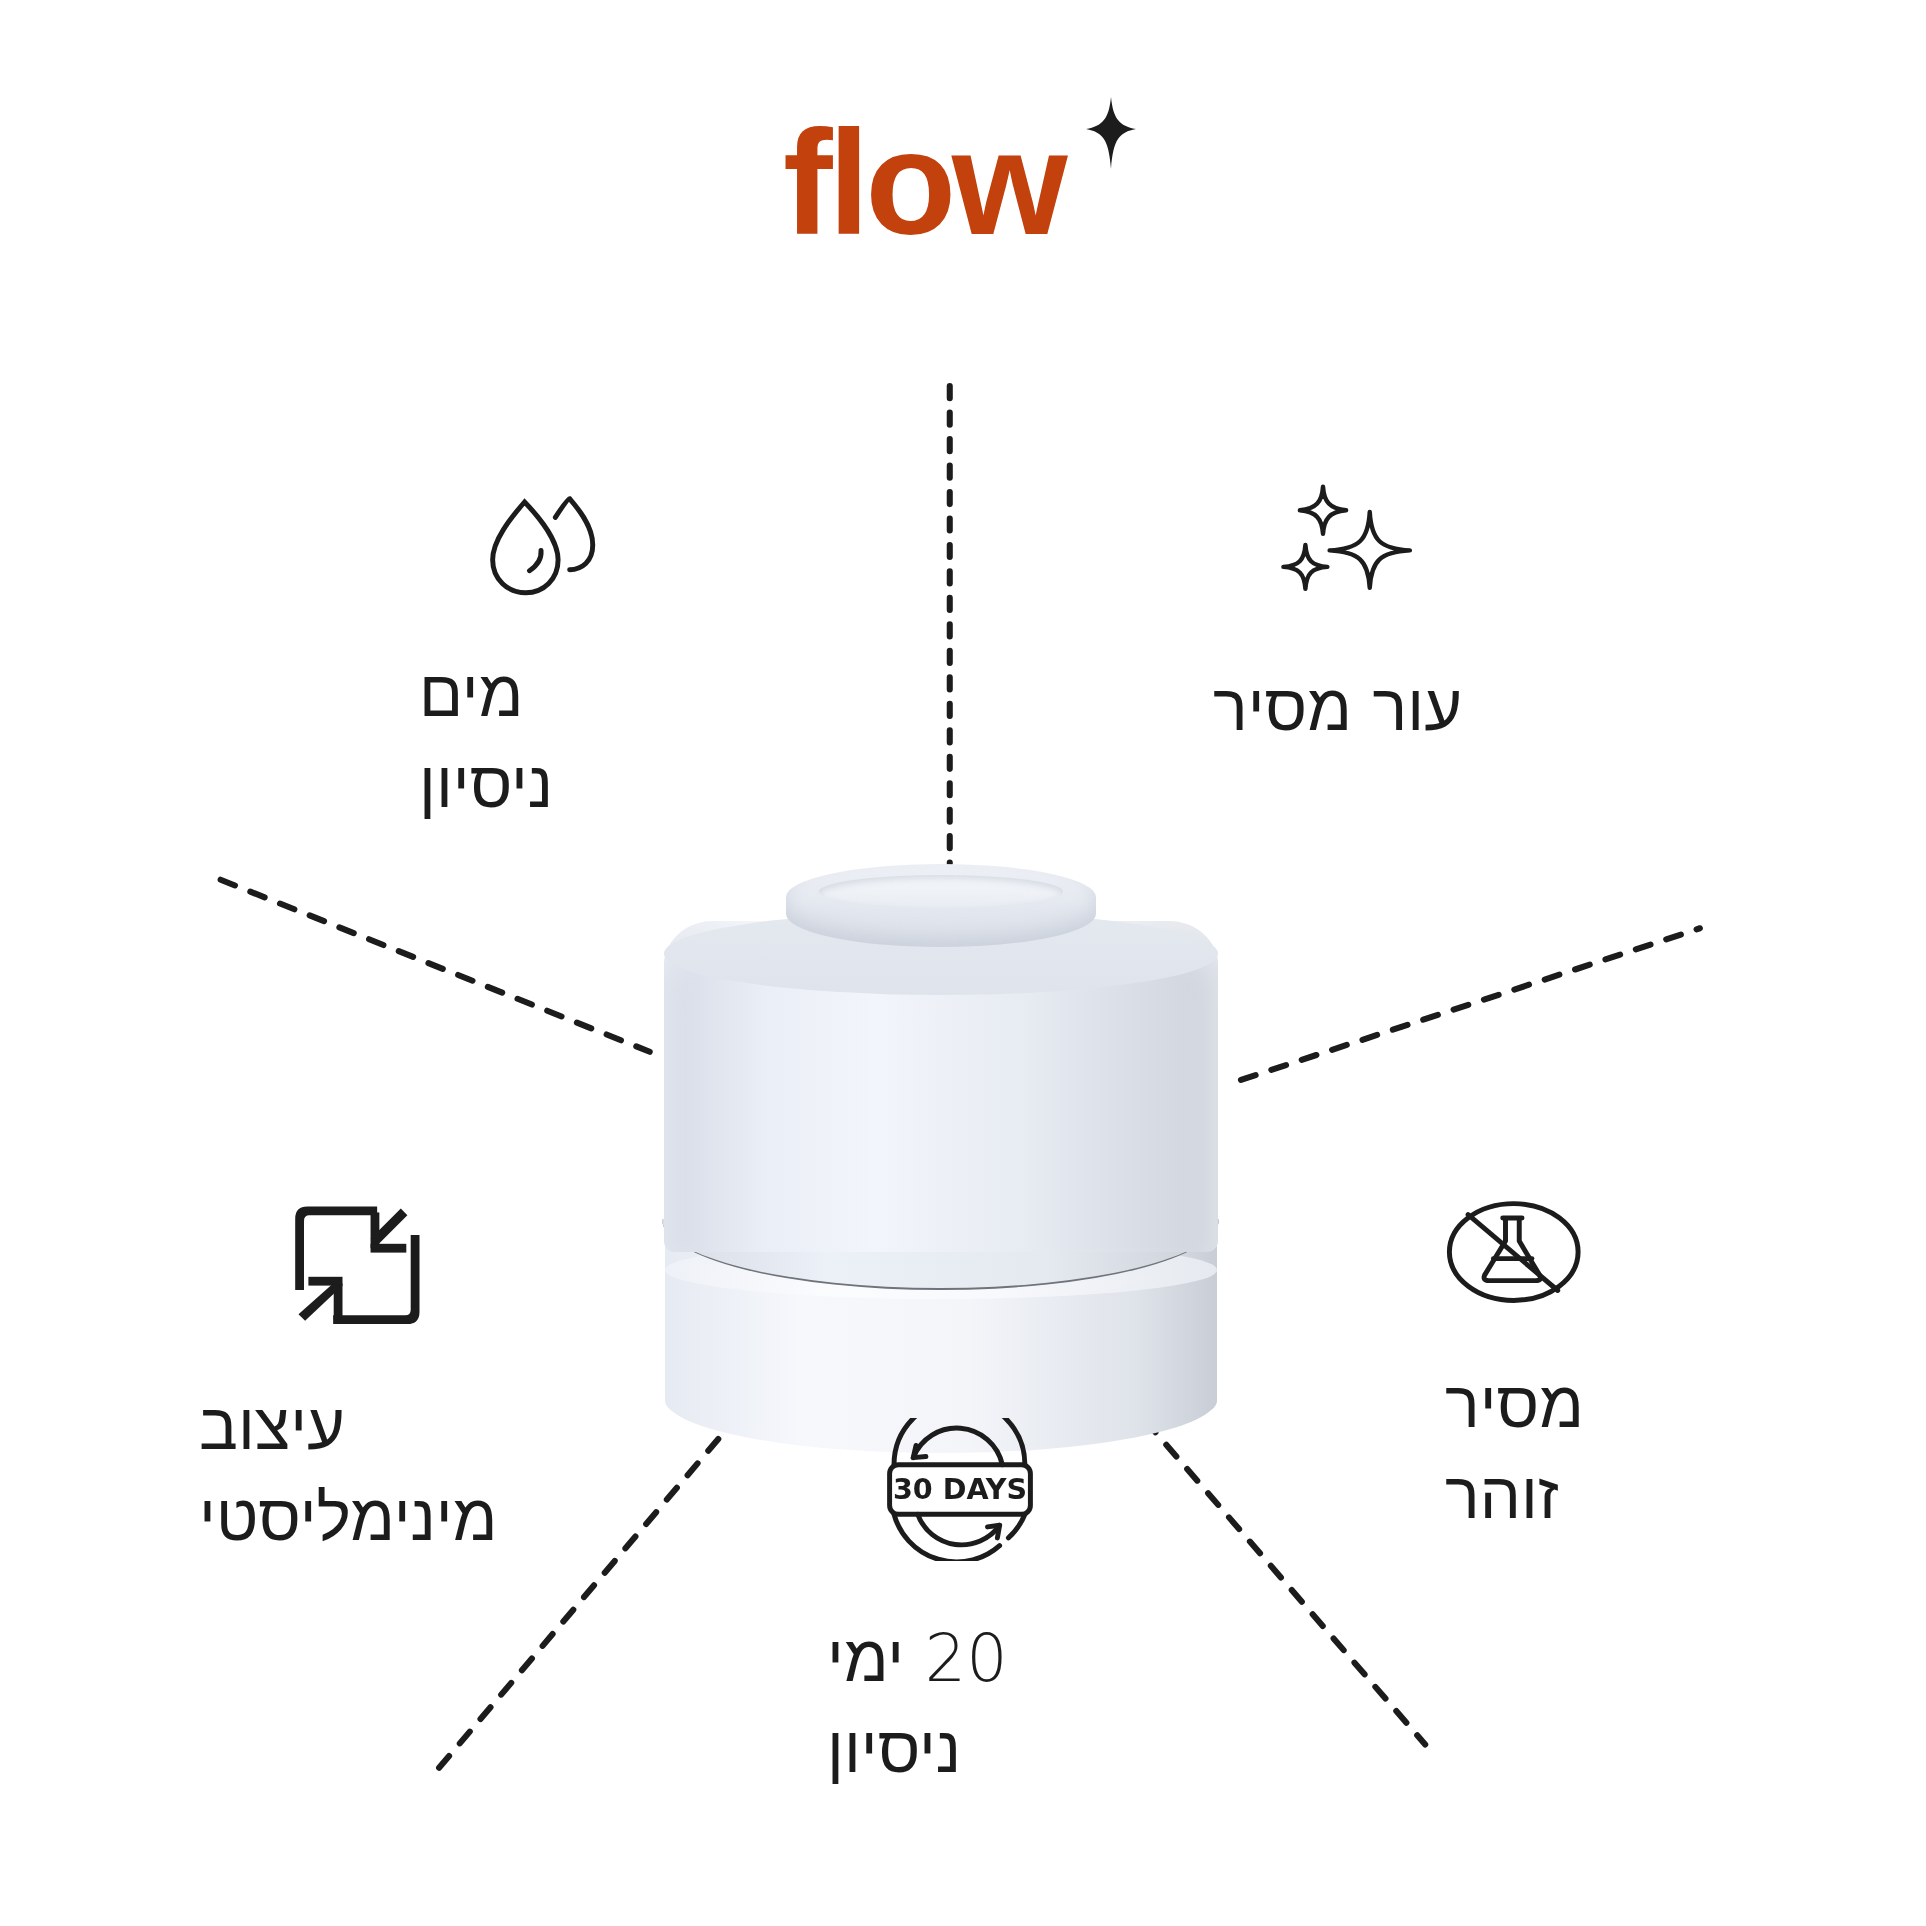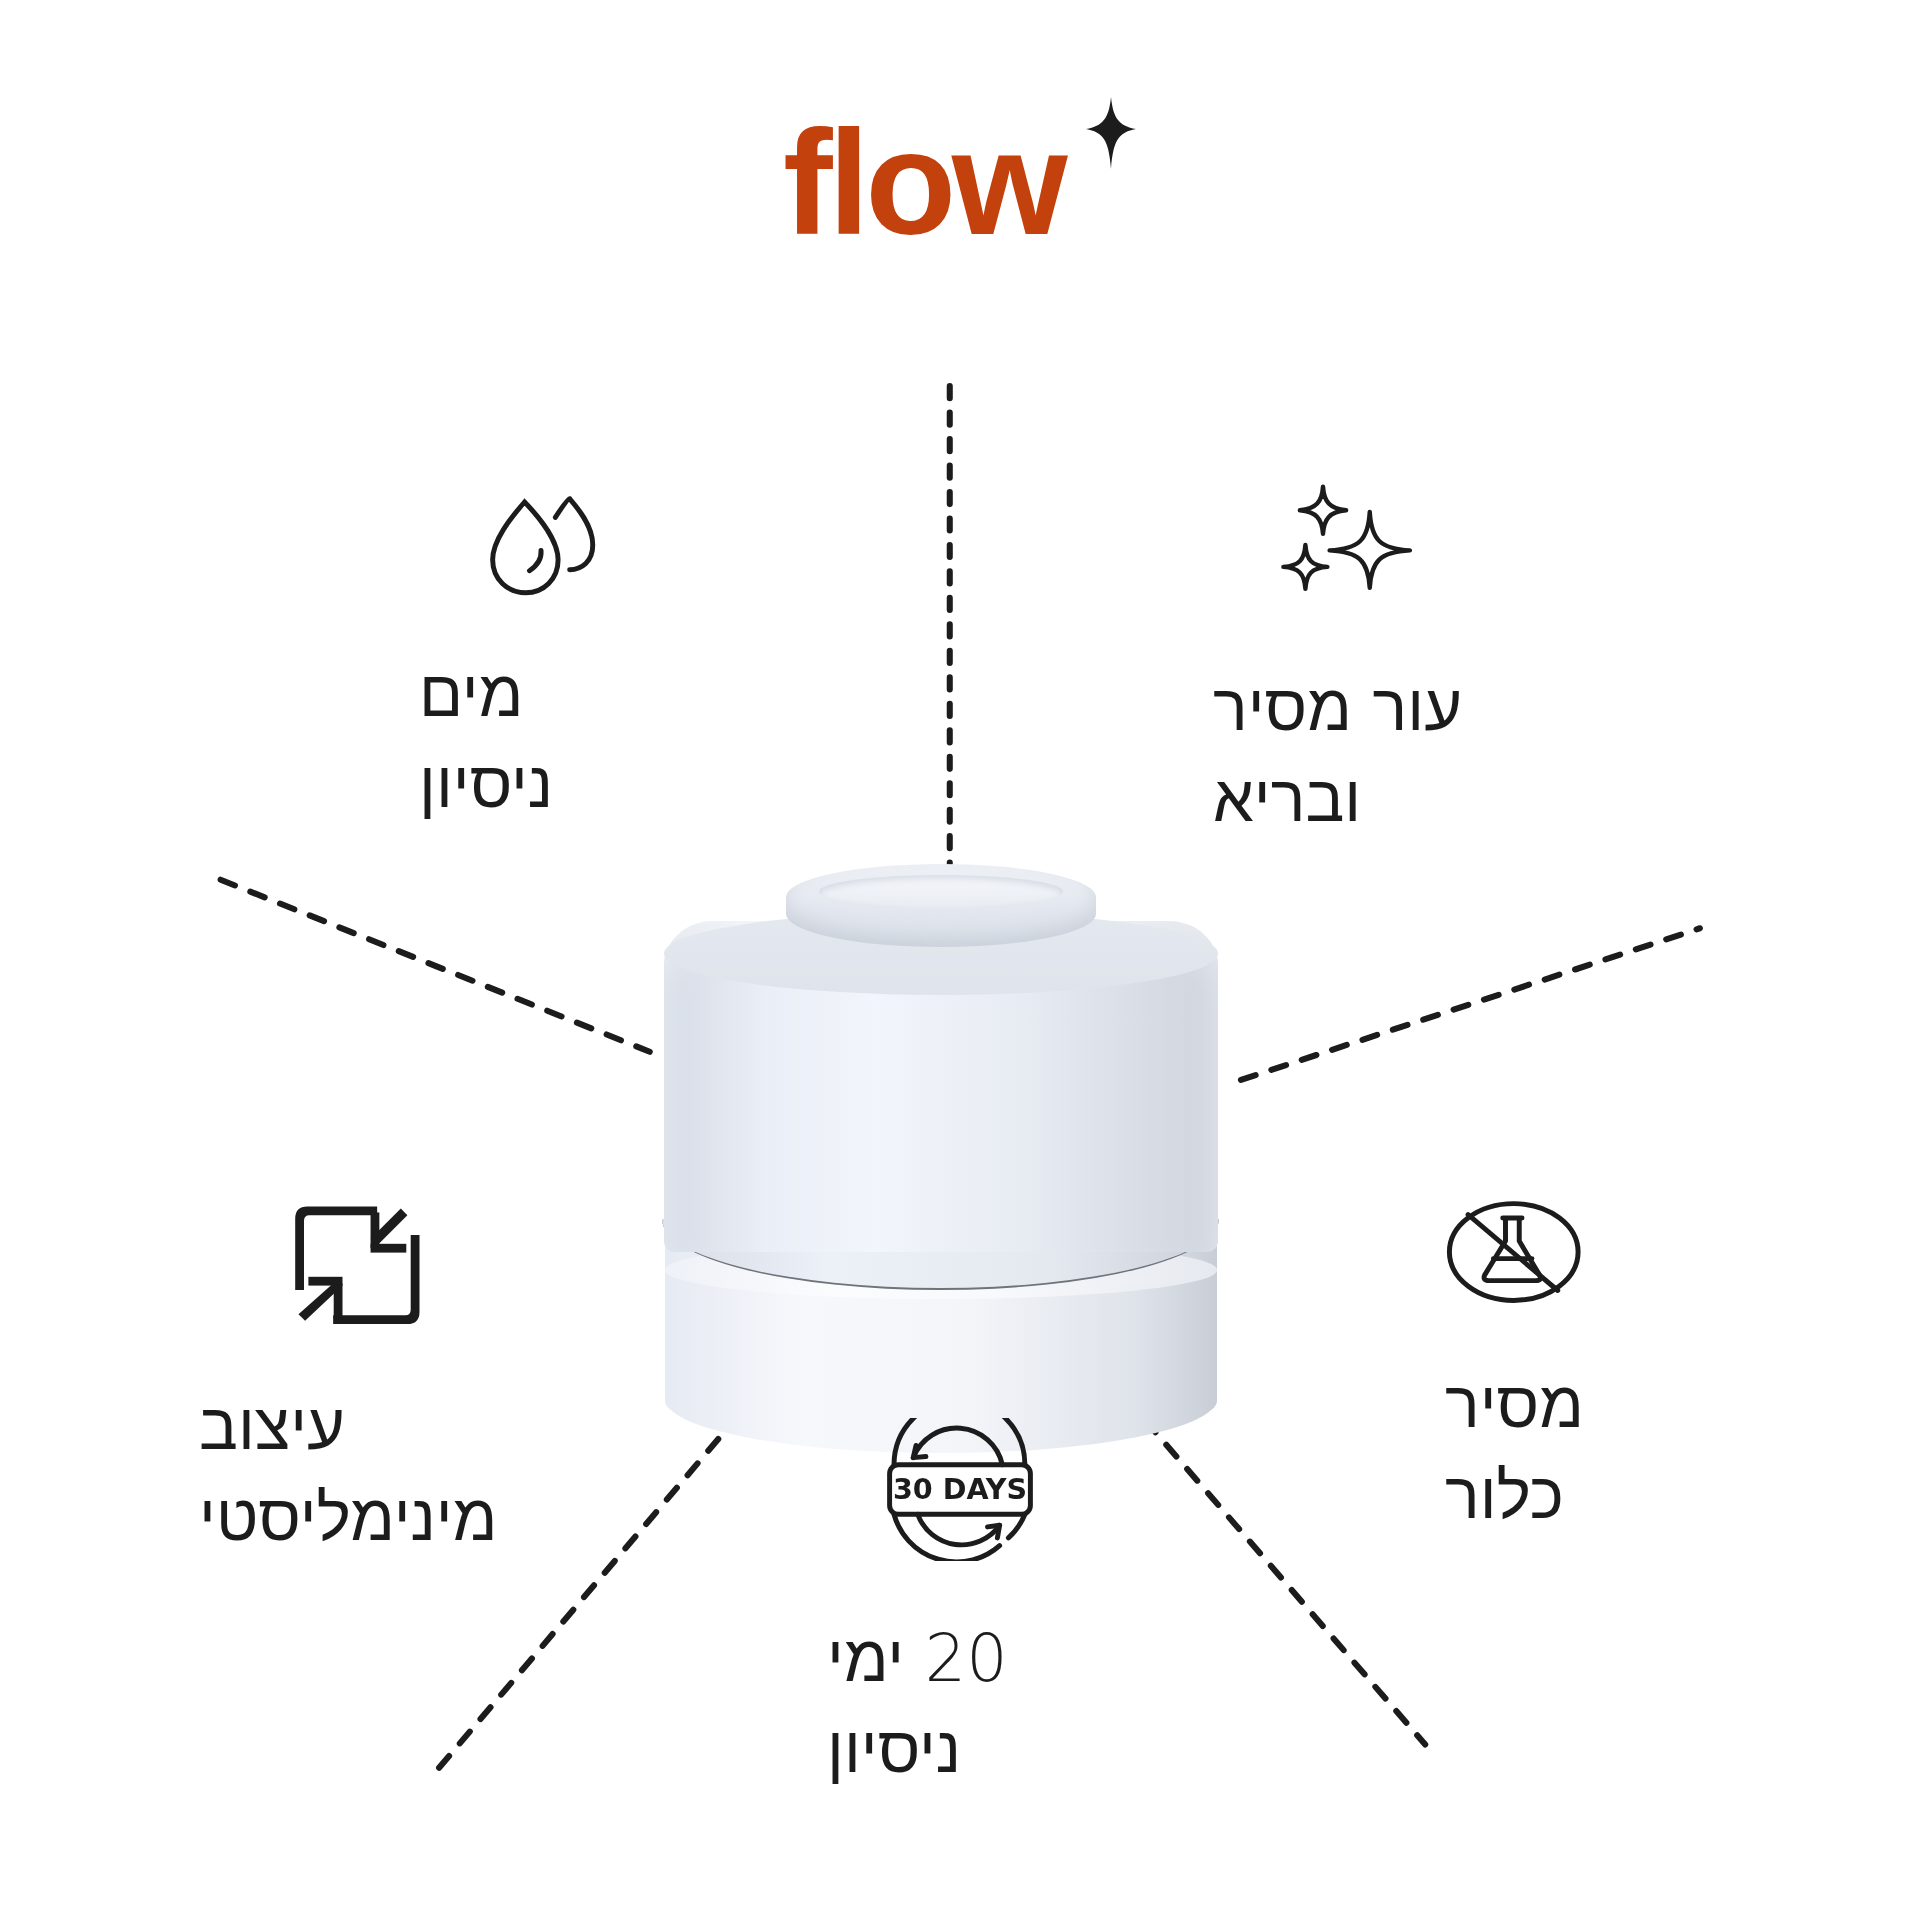--- a/index.html
+++ b/index.html
@@ -210,21 +210,20 @@
 <div class="feature" style="left:1213px; top:480px; width:309px;">
   <svg class="icon" width="143" height="132" viewBox="0 0 260 240" style="margin-left:66px;">
     <g fill="none" stroke="#1c1c1c" stroke-width="8" stroke-linecap="round" stroke-linejoin="round">
       <path d="M80 12 C82 40 92 52 122 55 C92 58 82 70 80 98 C78 70 68 58 38 55 C68 52 78 40 80 12 Z"></path>
       <path d="M165 58 C168 110 185 125 238 128 C185 131 168 146 165 196 C162 146 145 131 92 128 C145 125 162 110 165 58 Z"></path>
       <path d="M48 118 C50 146 60 156 88 158 C60 160 50 170 48 198 C46 170 36 160 8 158 C36 156 46 146 48 118 Z"></path>
     </g>
   </svg>
   <div class="label" style="margin-top:50px;">
     <span>עור מסיר</span>
-    <span>ובריא</span>
   </div>
 </div>
 
 <div class="feature" style="left:199px; top:1202px; width:353px;">
   <svg class="icon" width="132" height="132" viewBox="0 0 240 240" style="margin-left:94px;">
     <g fill="#1c1c1c">
       <path d="M26 8 L153 8 L153 24 L30 24 Q20 24 20 34 L20 160 L4 160 L4 30 Q4 8 26 8 Z"></path>
       <path d="M214 60 L230 60 L230 200 Q230 222 208 222 L73 222 L73 206 L204 206 Q214 206 214 196 Z"></path>
       <rect x="141" y="19" width="16" height="65"></rect>
       <rect x="141" y="76" width="65" height="16"></rect>
@@ -265,16 +264,16 @@
     <g fill="none" stroke="#1c1c1c" stroke-width="9" stroke-linecap="round" stroke-linejoin="round">
       <ellipse cx="125" cy="100" rx="117" ry="88"></ellipse>
       <path d="M105 38 L140 38"></path>
       <path d="M110 40 L110 80 L72 142 Q68 152 80 152 L165 152 Q177 152 172 142 L135 80 L135 40"></path>
       <path d="M88 112 L158 112"></path>
       <path d="M42 32 L205 170"></path>
     </g>
   </svg>
   <div class="label" style="margin-top:52px;">
     <span>מסיר</span>
-    <span>כלור</span>
+    <span>זוהר</span>
   </div>
 </div>
 
 
 </body></html>

